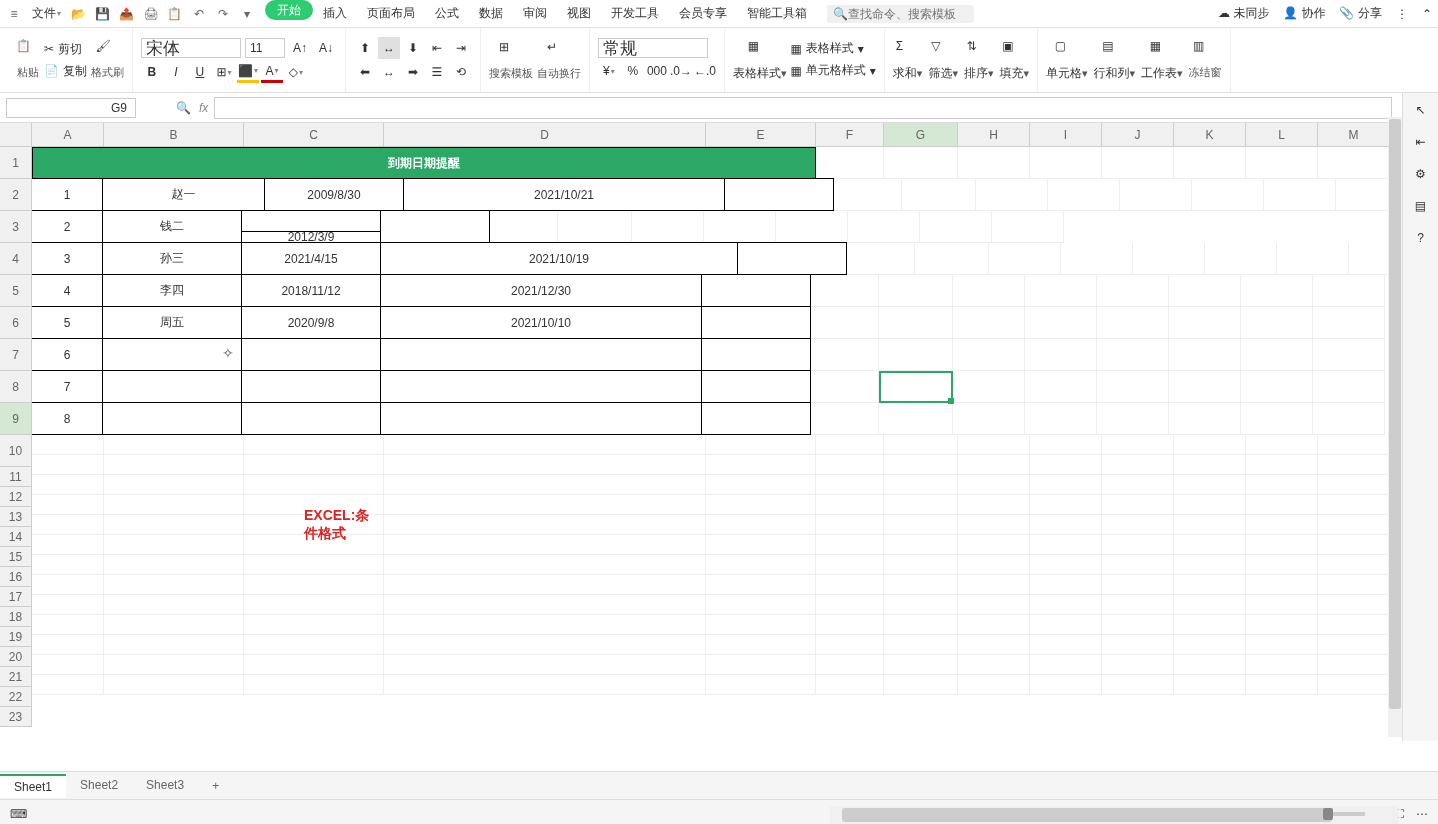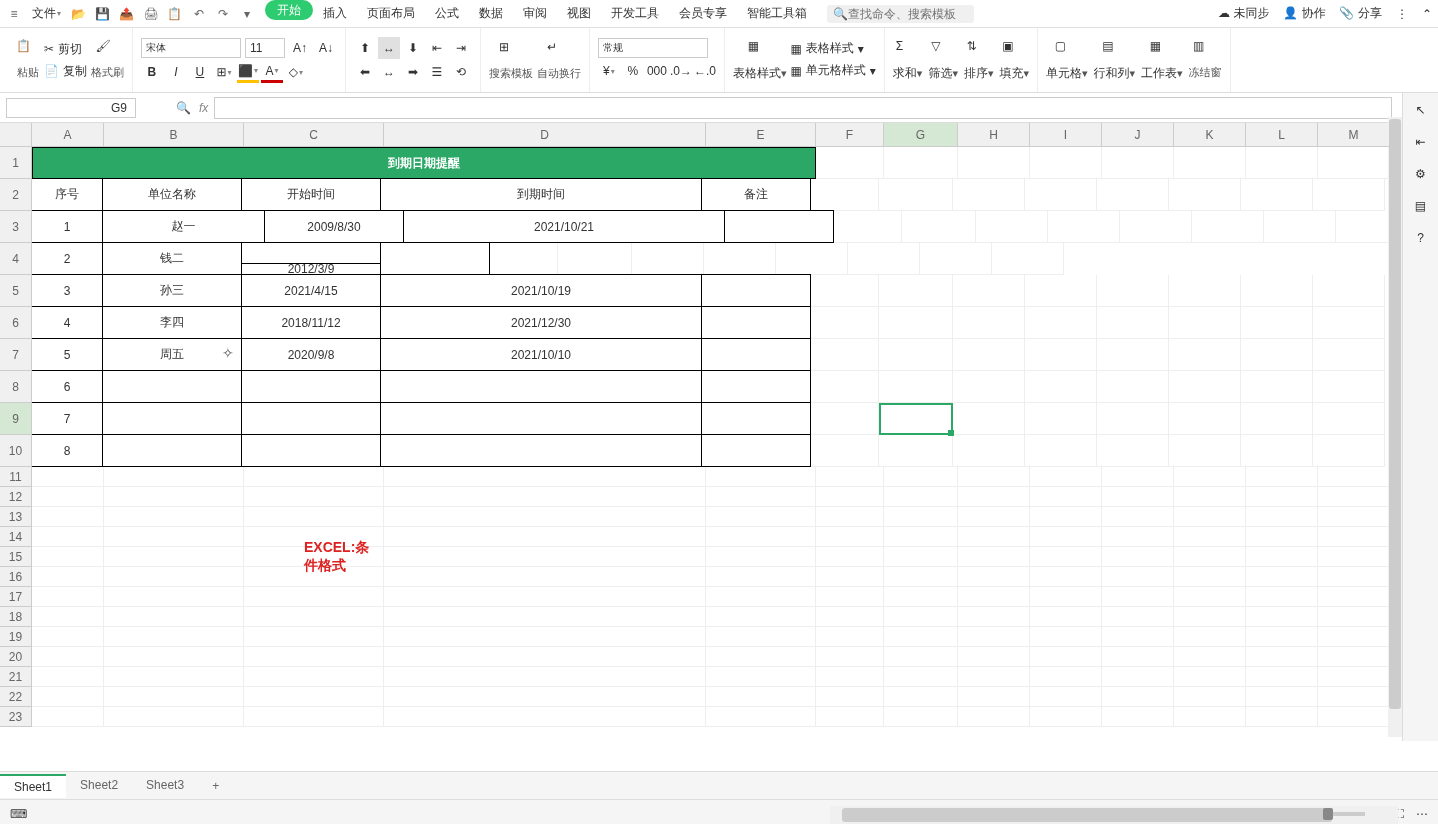--- a/index.html
+++ b/index.html
@@ -13,21 +13,21 @@
 .search-box input{border:none;background:transparent;outline:none;width:120px}
 .top-right{margin-left:auto;display:flex;align-items:center;gap:14px;color:#666}
 .ribbon{height:65px;background:#fff;display:flex;align-items:center;padding:0 8px;border-bottom:1px solid #ddd}
 .ribbon-group{display:flex;flex-direction:column;align-items:center;padding:0 8px;height:100%;justify-content:center;border-right:1px solid #eee}
 .ribbon-big{display:flex;flex-direction:column;align-items:center;gap:2px}
 .ribbon-small-stack{display:flex;flex-direction:column;gap:2px}
 .ribbon-small{display:flex;align-items:center;gap:4px;height:20px}
 .ribbon-icon-lg{width:24px;height:24px}
 .ribbon-label{font-size:11px;color:#555}
 .font-box{display:flex;align-items:center;gap:4px}
-.font-select{border:1px solid #ccc;padding:1px 4px;width:100px;height:20px;font-size:10px}
+.font-select{border:1px solid #ccc;padding:1px 4px;width:100px;height:20px;font-size:17px}
 .size-select{border:1px solid #ccc;padding:1px 4px;width:40px;height:20px}
 .btn-row{display:flex;gap:2px}
 .fmt-btn{width:22px;height:22px;display:flex;align-items:center;justify-content:center;cursor:pointer}
 .dd{font-size:8px;color:#888;margin-left:1px}
 .namebox-row{height:30px;background:#fff;display:flex;align-items:center;border-bottom:1px solid #ddd;padding:0 6px}
 .name-box{width:130px;border:1px solid #ccc;padding:2px 8px;text-align:right;margin-right:40px}
 .fx-label{color:#888;font-style:italic;margin-right:6px}
 .formula-bar{flex:1;border:1px solid #ccc;height:22px;padding:2px 6px;margin-right:40px}
 .grid-area{position:relative;height:648px;background:#fff;display:flex}
 .corner{width:32px;height:24px;background:#f0f0f0;border-right:1px solid #ccc;border-bottom:1px solid #ccc;position:absolute;top:0;left:0;z-index:2}
@@ -304,35 +304,20 @@
         <div class="cell " style="width: 68px;"></div>
         <div class="cell " style="width: 74px;"></div>
         <div class="cell " style="width: 72px;"></div>
         <div class="cell " style="width: 72px;"></div>
         <div class="cell " style="width: 72px;"></div>
         <div class="cell " style="width: 72px;"></div>
         <div class="cell " style="width: 72px;"></div>
         <div class="cell " style="width: 72px;"></div>
       </div>
       <div class="row">
-        <div class="cell tbl-cell" style="width: 72px;">序号</div>
-        <div class="cell tbl-cell" style="width: 140px;">单位名称</div>
-        <div class="cell tbl-cell" style="width: 140px;">开始时间</div>
-        <div class="cell tbl-cell" style="width: 322px;">到期时间</div>
-        <div class="cell tbl-cell" style="width: 110px;">备注</div>
-        <div class="cell " style="width: 68px;"></div>
-        <div class="cell " style="width: 74px;"></div>
-        <div class="cell " style="width: 72px;"></div>
-        <div class="cell " style="width: 72px;"></div>
-        <div class="cell " style="width: 72px;"></div>
-        <div class="cell " style="width: 72px;"></div>
-        <div class="cell " style="width: 72px;"></div>
-        <div class="cell " style="width: 72px;"></div>
-      </div>
-      <div class="row">
         <div class="cell tbl-cell" style="width: 72px;">1</div>
         <div class="cell tbl-cell" style="width: 163px;">赵一</div>
         <div class="cell tbl-cell" style="width: 140px;">2009/8/30</div>
         <div class="cell tbl-cell" style="width: 322px;">2021/10/21</div>
         <div class="cell tbl-cell" style="width: 110px;"></div>
         <div class="cell " style="width: 68px;"></div>
         <div class="cell " style="width: 74px;"></div>
         <div class="cell " style="width: 72px;"></div>
         <div class="cell " style="width: 72px;"></div>
         <div class="cell " style="width: 72px;"></div>
@@ -351,21 +336,21 @@
         <div class="cell " style="width: 72px;"></div>
         <div class="cell " style="width: 72px;"></div>
         <div class="cell " style="width: 72px;"></div>
         <div class="cell " style="width: 72px;"></div>
         <div class="cell " style="width: 72px;"></div>
       </div>
       <div class="row">
         <div class="cell tbl-cell" style="width: 72px;">3</div>
         <div class="cell tbl-cell" style="width: 140px;">孙三</div>
         <div class="cell tbl-cell" style="width: 140px;">2021/4/15</div>
-        <div class="cell tbl-cell" style="width: 322px;">2021/10/19</div>
+        <div class="cell tbl-cell" style="width: 358px;">2021/10/19</div>
         <div class="cell tbl-cell" style="width: 110px;"></div>
         <div class="cell " style="width: 68px;"></div>
         <div class="cell " style="width: 74px;"></div>
         <div class="cell " style="width: 72px;"></div>
         <div class="cell " style="width: 72px;"></div>
         <div class="cell " style="width: 72px;"></div>
         <div class="cell " style="width: 72px;"></div>
         <div class="cell " style="width: 72px;"></div>
         <div class="cell " style="width: 72px;"></div>
       </div>

